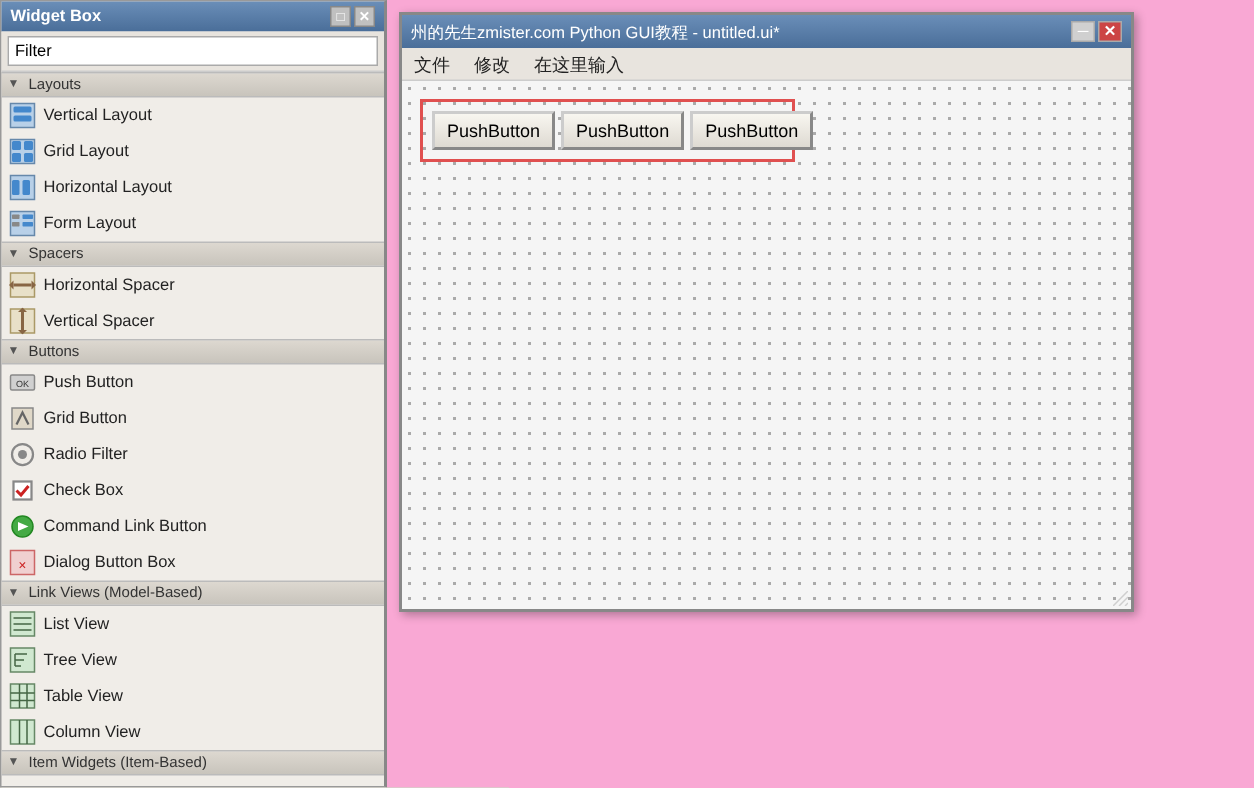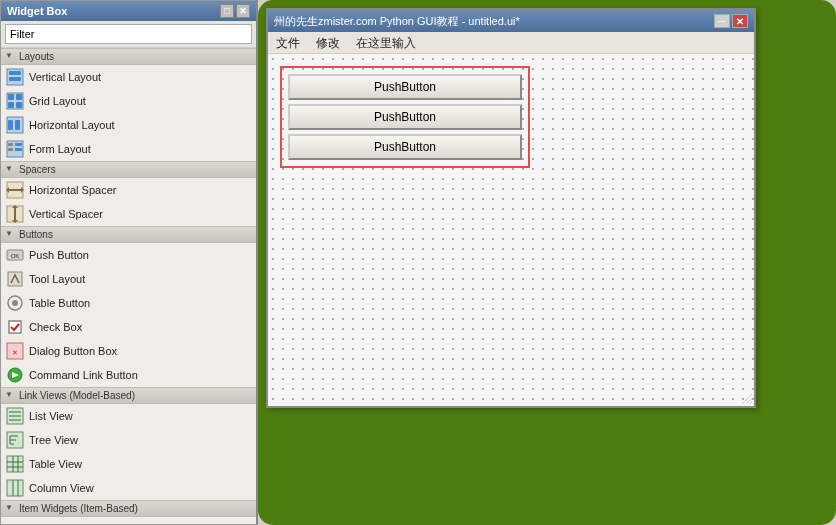--- a/index.html
+++ b/index.html
@@ -113,26 +113,25 @@
     }
 
     .widget-item-label {
       font-size: 11px;
       color: #222;
     }
 
     
     .main-area {
       flex: 1;
-      background: #4d7c0f;
+      background: #f9a8d4;
       padding: 8px;
       display: flex;
       align-items: flex-start;
       justify-content: flex-start;
-      border-radius: 15px;
     }
 
     
     .designer-window {
       background: #f0ede8;
       border: 2px solid #888;
       box-shadow: 2px 2px 6px rgba(0,0,0,0.3);
       width: 490px;
       height: 400px;
       display: flex;
@@ -204,21 +203,21 @@
 
     .form-container {
       position: absolute;
       top: 12px;
       left: 12px;
       width: 250px;
       border: 2px solid #e05050;
       background: transparent;
       padding: 6px;
       display: flex;
-      flex-direction: column;
+      flex-direction: row;
       gap: 4px;
     }
 
     .push-button {
       background: linear-gradient(to bottom, #f8f6f0 0%, #dedad2 100%);
       border: 2px solid #888;
       border-top-color: #ccc;
       border-left-color: #ccc;
       padding: 4px 8px;
       font-size: 12px;
@@ -361,61 +360,61 @@
       <span class="widget-item-label">Push Button</span>
     </div>
 
     <div class="widget-item">
       <div class="widget-item-icon">
         <svg width="18" height="18">
             <rect x="2" y="2" width="14" height="14" fill="#e0d8c8" stroke="#888" stroke-width="1"></rect>
             <path d="M5 13 L9 5 L13 13" stroke="#666" stroke-width="1.5" fill="none"></path>
           </svg>
       </div>
-      <span class="widget-item-label">Tool Layout</span>
+      <span class="widget-item-label">Grid Button</span>
     </div>
 
     <div class="widget-item">
       <div class="widget-item-icon">
         <svg width="18" height="18">
             <circle cx="9" cy="9" r="7" fill="none" stroke="#888" stroke-width="1.5"></circle>
             <circle cx="9" cy="9" r="3" fill="#888"></circle>
           </svg>
       </div>
-      <span class="widget-item-label">Table Button</span>
+      <span class="widget-item-label">Radio Filter</span>
     </div>
 
     <div class="widget-item">
       <div class="widget-item-icon">
         <svg width="18" height="18">
             <rect x="3" y="3" width="12" height="12" fill="white" stroke="#888" stroke-width="1.5"></rect>
             <path d="M5 9 L8 12 L13 6" stroke="#cc2222" stroke-width="2" fill="none"></path>
           </svg>
       </div>
       <span class="widget-item-label">Check Box</span>
     </div>
 
     <div class="widget-item">
       <div class="widget-item-icon">
         <svg width="18" height="18">
+            <circle cx="9" cy="9" r="7" fill="#44aa44" stroke="#228822" stroke-width="1"></circle>
+            <polygon points="6,6 6,12 13,9" fill="white"></polygon>
+          </svg>
+      </div>
+      <span class="widget-item-label">Command Link Button</span>
+    </div>
+
+    <div class="widget-item">
+      <div class="widget-item-icon">
+        <svg width="18" height="18">
             <rect x="1" y="1" width="16" height="16" fill="#f0d0d0" stroke="#cc6666" stroke-width="1"></rect>
             <text x="9" y="13" font-size="7" text-anchor="middle" fill="#cc2222">✕</text>
           </svg>
       </div>
       <span class="widget-item-label">Dialog Button Box</span>
-    </div>
-
-    <div class="widget-item">
-      <div class="widget-item-icon">
-        <svg width="18" height="18">
-            <circle cx="9" cy="9" r="7" fill="#44aa44" stroke="#228822" stroke-width="1"></circle>
-            <polygon points="6,6 6,12 13,9" fill="white"></polygon>
-          </svg>
-      </div>
-      <span class="widget-item-label">Command Link Button</span>
     </div>
 
     <div class="section-header">
       <span>Link Views (Model-Based)</span>
     </div>
 
     <div class="widget-item">
       <div class="widget-item-icon">
         <svg width="18" height="18">
             <rect x="1" y="1" width="16" height="16" fill="#d0e8d0" stroke="#668866" stroke-width="1"></rect>

